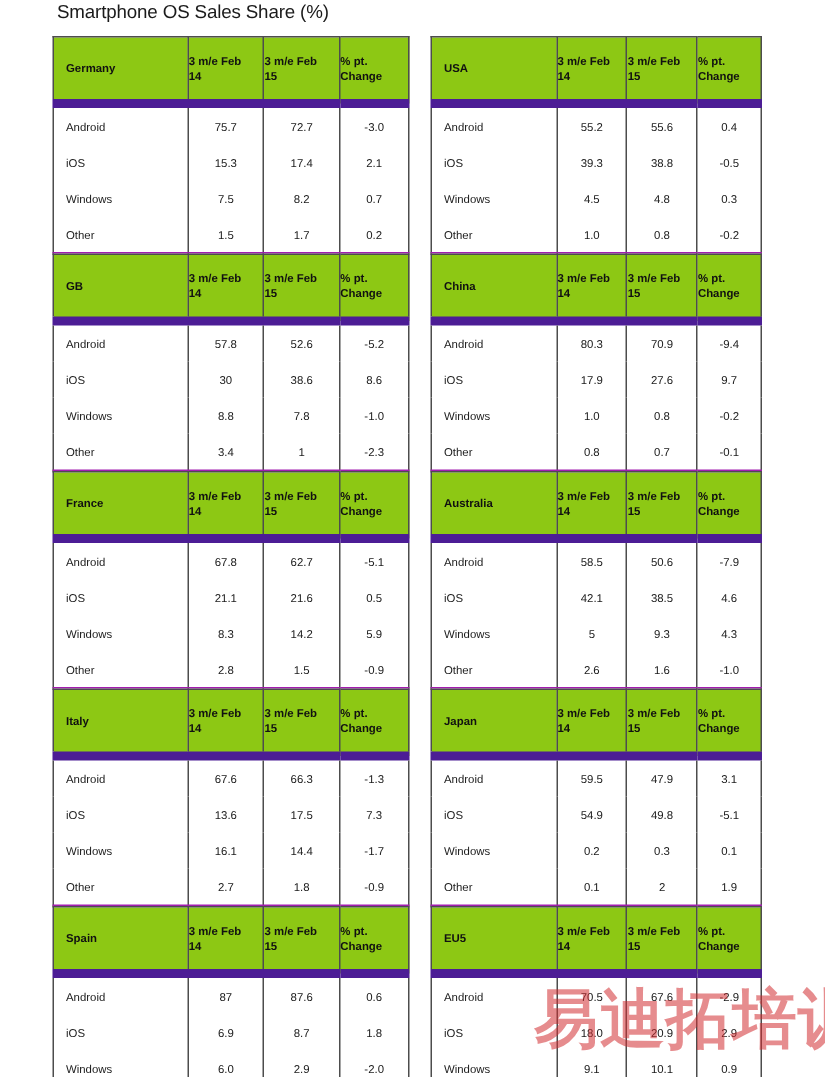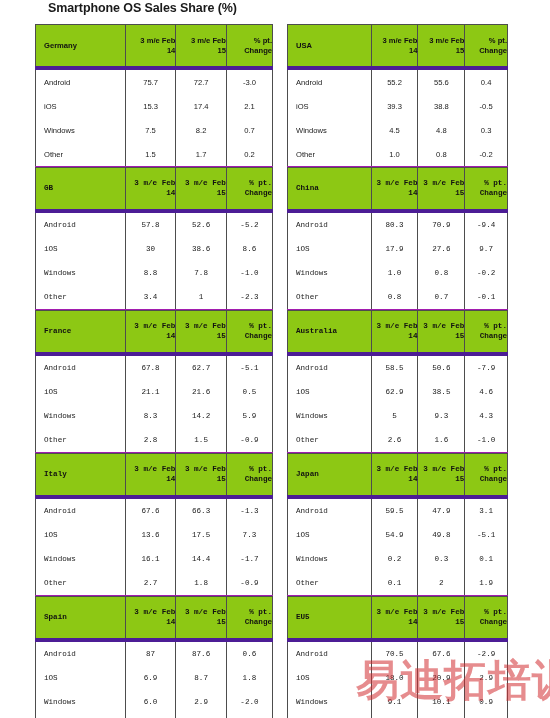--- a/index.html
+++ b/index.html
@@ -14,74 +14,74 @@
     position: relative;
     overflow: hidden;
   }
   #page {
     position: relative;
     width: 550px;
     height: 718px;
   }
   #title {
     position: absolute;
-    left: 48px;
+    left: 38px;
     top: 1px;
     font-size: 12.5px;
-    font-weight: bold;
+    font-weight: normal;
     color: #1a1a1a;
     letter-spacing: -0.1px;
     white-space: nowrap;
   }
   .col-wrap {
     position: absolute;
     top: 24px;
   }
   #col-left { left: 35px; width: 238px; }
   #col-right { left: 287px; width: 221px; }
 
   table.os-table {
     border-collapse: collapse;
     width: 100%;
     table-layout: fixed;
     margin: 0;
     padding-left: 20px;
   }
-  table.os-table + table.os-table { margin-top: 0px; font-family: Liberation Mono, monospace; }
+  table.os-table + table.os-table { margin-top: 0px; }
 
   .os-table td, .os-table th {
     border: 1px solid #4d4d4d;
     padding: 0;
     margin: 0;
   }
 
   .hdr-row th {
     background: #8DC814;
     height: 41px;
     font-size: 7.6px;
     font-weight: bold;
     color: #111111;
     line-height: 1.25;
     vertical-align: middle;
   }
   .hdr-country {
     text-align: left;
     padding-left: 8px !important;
   }
-  .hdr-num { text-align: right; }
+  .hdr-num { text-align: left; }
 
   .data-row td {
     height: 24px;
     font-size: 7.6px;
     color: #1a1a1a;
     vertical-align: middle;
     border-top: none;
     border-bottom: none;
   }
-  .data-row:first-of-type td { border-top: 4px solid #4c1d95; }
+  .data-row:first-of-type td { border-top: 6px solid #4c1d95; }
   .data-row:last-of-type td { border-bottom: 1px solid #a21caf; }
   .cell-os {
     text-align: left;
     padding-left: 8px !important;
   }
   .cell-num { text-align: center; }
 
   
   .w-country { width: 36%; }
   .w-v1 { width: 22%; }
@@ -467,21 +467,21 @@
         </thead>
         <tbody>
           <tr class="data-row">
             <td class="cell-os w-country">Android</td>
             <td class="cell-num w-v1">58.5</td>
             <td class="cell-num w-v2">50.6</td>
             <td class="cell-num w-ch">-7.9</td>
           </tr>
           <tr class="data-row">
             <td class="cell-os w-country">iOS</td>
-            <td class="cell-num w-v1">62.9</td>
+            <td class="cell-num w-v1">42.1</td>
             <td class="cell-num w-v2">38.5</td>
             <td class="cell-num w-ch">4.6</td>
           </tr>
           <tr class="data-row">
             <td class="cell-os w-country">Windows</td>
             <td class="cell-num w-v1">5</td>
             <td class="cell-num w-v2">9.3</td>
             <td class="cell-num w-ch">4.3</td>
           </tr>
           <tr class="data-row">

